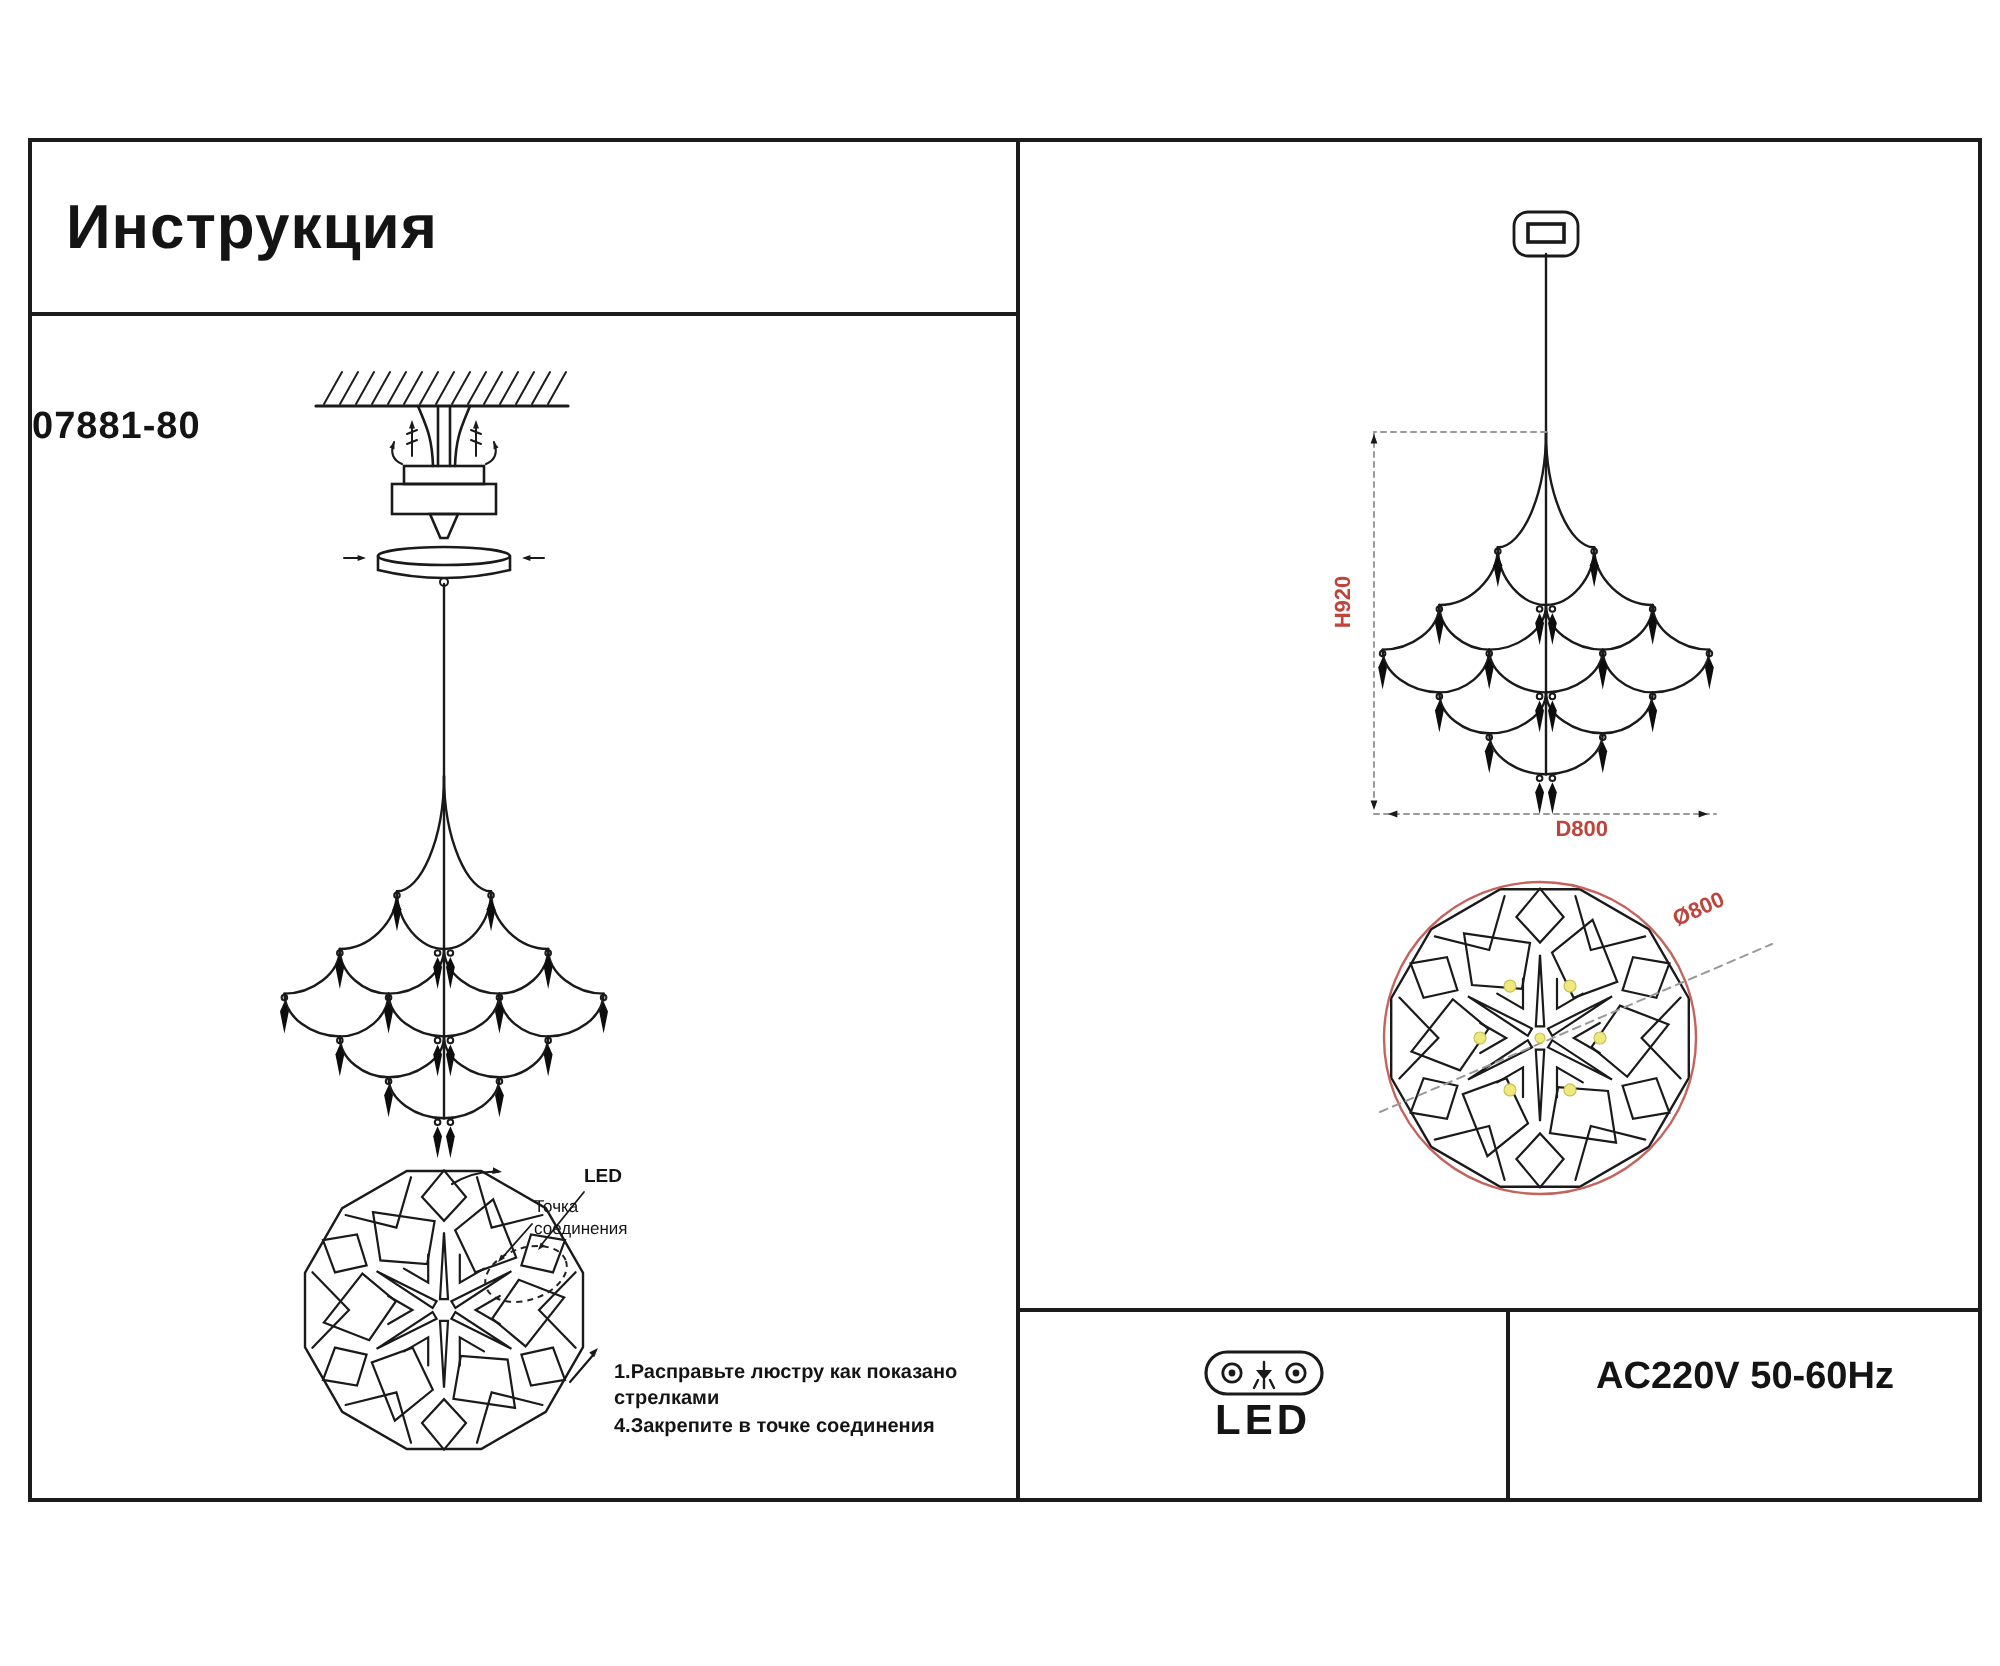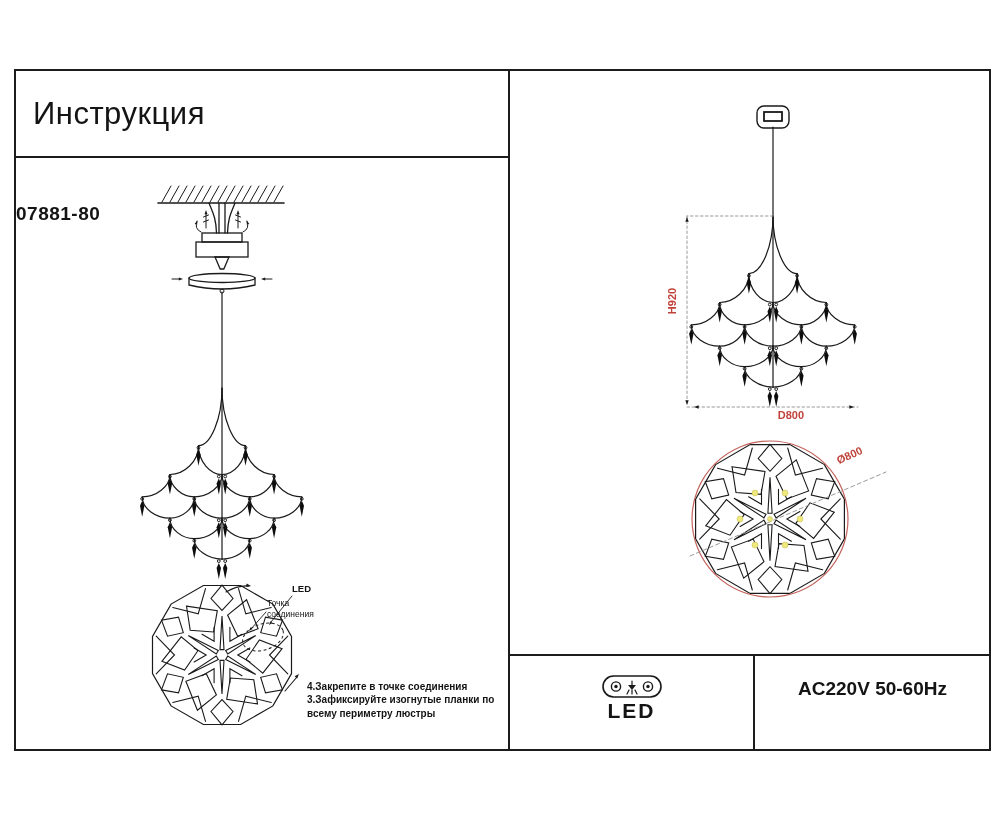--- a/index.html
+++ b/index.html
@@ -8,21 +8,21 @@
     width:1000px; height:833px; position:relative; overflow:hidden;
     font-family:"Liberation Sans", sans-serif; color:#141414;
   }
   .abs { position:absolute;font-weight:bold; }
   .rule { position:absolute; background:#1c1c1c; }
   #sheet-border {
     position:absolute; left:14px; top:69px; width:977px; height:682px;
     border:2px solid #1c1c1c; background:transparent;
   }
   #drawing { position:absolute; left:0; top:0; pointer-events:none; }
-  #page-title { left:33px; top:96px; font-size:31px; font-weight:400; letter-spacing:0.5px; }
+  #page-title { left:33px; top:96px; font-size:31px; font-weight:700; letter-spacing:0.5px; }
   #model-number { left:16px; top:203px; font-size:19px; letter-spacing:0.5px; }
   #led-callout { left:292px; top:583px; font-size:9.5px; font-weight:bold; }
   #connection-label { left:267px; top:598px; width:58px; font-size:8.5px; font-weight:normal; line-height:1.25; }
   #instructions { left:307px; top:680px; width:208px; font-size:10px; font-weight:600; line-height:1.33; }
   .dim-label { position:absolute; color:var(--dim-color,#c0443c); font-size:11px; font-weight:bold; }
   #dim-height { left:650px; top:295px; width:44px; text-align:center; transform:rotate(-90deg); }
   #dim-diameter { left:760px; top:409px; width:44px; text-align:right; }
   #dim-circle { left:836px; top:449px; transform:rotate(-24deg); }
   #led-spec-label { left:509px; top:699px; width:245px; text-align:center; font-size:21px; letter-spacing:2px; }
   #power-spec { left:754px; top:678px; width:237px; text-align:center; font-size:19px; }
@@ -316,20 +316,20 @@
 <div class="rule" style="left:508px; top:69px; width:2px; height:682px;"></div>
 <div class="rule" style="left:14px; top:156px; width:496px; height:2px;"></div>
 <div class="rule" style="left:508px; top:654px; width:483px; height:2px;"></div>
 <div class="rule" style="left:753px; top:654px; width:2px; height:97px;"></div>
 
 <div class="abs" id="page-title">Инструкция</div>
 <div class="abs" id="model-number">07881-80</div>
 <div class="abs" id="led-callout">LED</div>
 <div class="abs" id="connection-label">Точка соединения</div>
 <div class="abs" id="instructions">
+  <div>1.Расправьте люстру как показано стрелками</div>
   <div>4.Закрепите в точке соединения</div>
-  <div>3.Зафиксируйте изогнутые планки по всему периметру люстры</div>
 </div>
 <div class="dim-label" id="dim-height">H920</div>
 <div class="dim-label" id="dim-diameter">D800</div>
 <div class="dim-label" id="dim-circle">Ø800</div>
 <div class="abs" id="led-spec-label">LED</div>
 <div class="abs" id="power-spec">AC220V 50-60Hz</div>
 
 </body></html>

